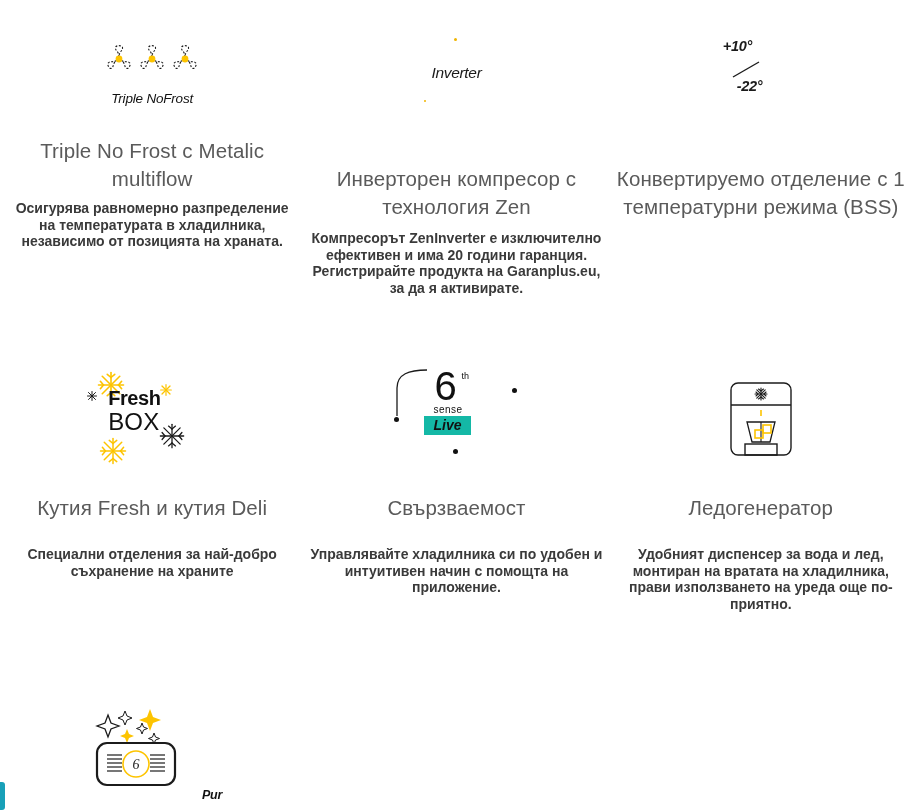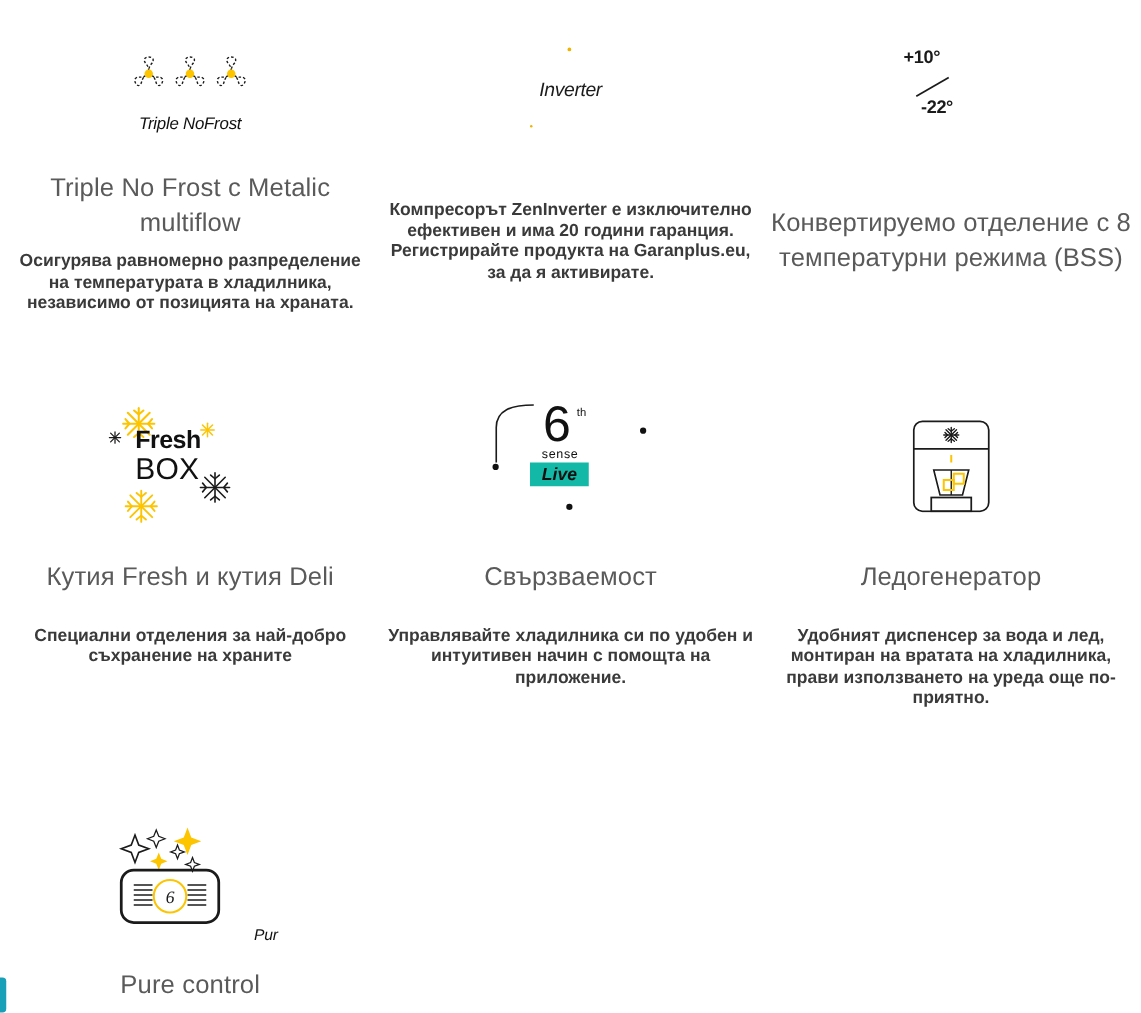--- a/index.html
+++ b/index.html
@@ -112,20 +112,21 @@
     color: #1b1b1b;
     letter-spacing: -0.3px;
   }
   .dot-y { position: absolute; width: 3px; height: 3px; border-radius: 50%; background: #f0b400; }
 
   
   .bss { position: relative; width: 120px; height: 74px; }
   .bss .t-hi, .bss .t-lo {
     position: absolute;
     font-size: 14.5px;
+    font-style: italic;
     font-weight: 800;
     color: #1b1b1b;
     letter-spacing: -0.3px;
   }
   .bss .t-hi { left: 22px; top: 0px; }
   .bss .t-lo { left: 36px; top: 40px; }
   .bss .slash {
     position: absolute;
     left: 30px; top: 22px;
     width: 30px; height: 19px;
@@ -184,21 +185,21 @@
   
   .dispenser { width: 62px; height: 74px; }
 
   
   .pure { position: relative; width: 120px; height: 105px; }
   .pure-word {
     position: absolute;
     right: -10px; bottom: -4px;
     font-size: 12.5px;
     font-style: italic;
-    font-weight: 400;
+    font-weight: 700;
     color: #111;
     letter-spacing: -0.2px;
   }
 </style>
 </head>
 <body>
 
 <div class="grid">
 
   <div class="row1" style="display:flex;width:913px;">
@@ -240,34 +241,35 @@
     </div>
 
     <div class="feature f2">
       <div class="icon-box">
         <div class="inverter-wrap">
           <span class="dot-y" style="left:68px; top:8px;"></span>
           <div class="inverter-word">Inverter</div>
           <span class="dot-y" style="left:38px; top:70px; width:2px; height:2px;"></span>
         </div>
       </div>
+      <h3 class="feature-title">Инверторен компресор с технология Zen</h3>
       <p class="feature-desc">Компресорът ZenInverter е изключително ефективен и има 20 години гаранция. Регистрирайте продукта на Garanplus.eu, за да я активирате.</p>
     </div>
 
     <div class="feature f3">
       <div class="icon-box">
         <div class="bss">
           <div class="t-hi">+10°</div>
           <svg class="slash" viewBox="0 0 30 19" aria-hidden="true">
             <line x1="2" y1="17" x2="28" y2="2" stroke="#1b1b1b" stroke-width="1.4"></line>
           </svg>
           <div class="t-lo">-22°</div>
         </div>
       </div>
-      <h3 class="feature-title">Конвертируемо отделение с 8 температурни режима (BSS)</h3>
+      <h3 class="feature-title">Конвертируемо отделение с 1 температурни режима (BSS)</h3>
     </div>
   </div>
 
   <div class="row2" style="display:flex;width:913px;">
 
     <div class="feature">
       <div class="icon-box">
         <div class="freshbox">
 
           <svg class="flake" style="left:14px; top:6px;" width="30" height="30" viewBox="0 0 24 24">

